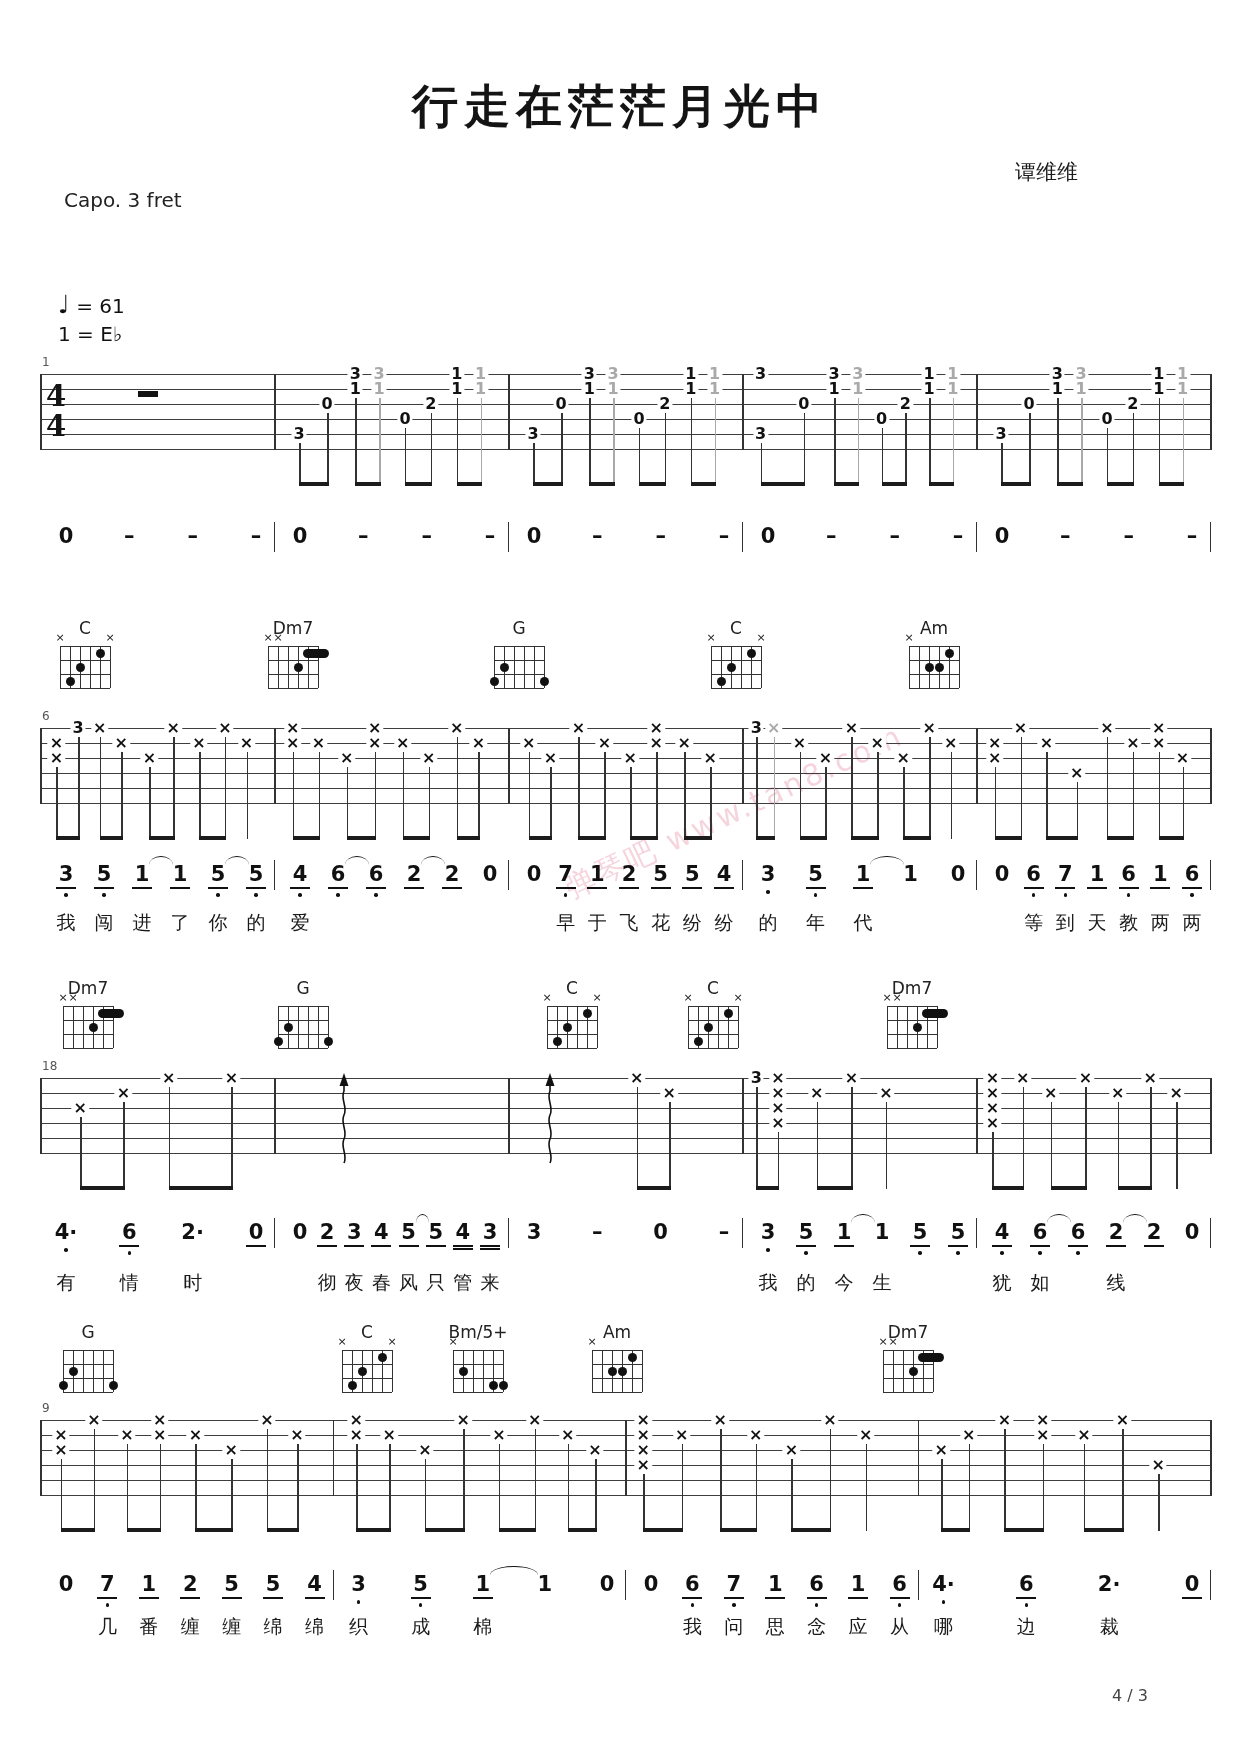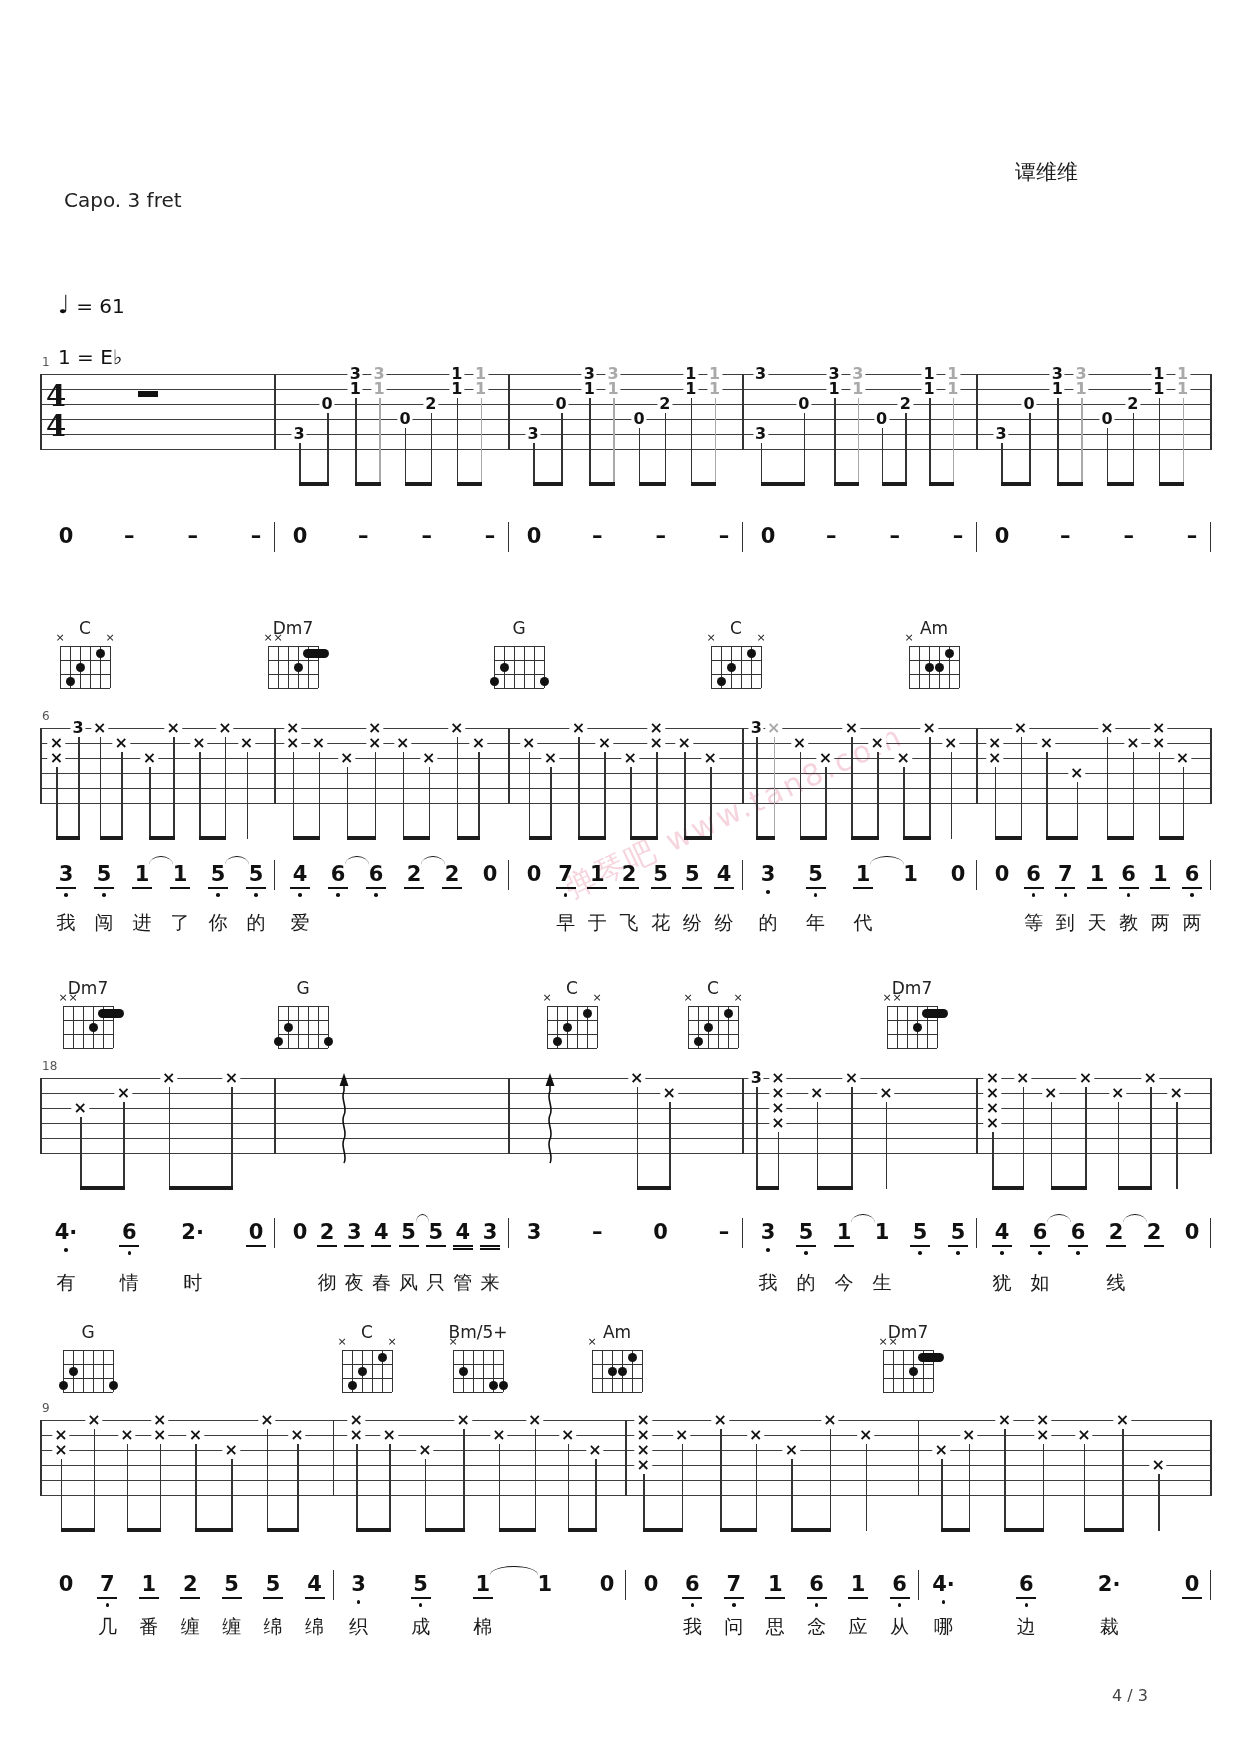--- a/index.html
+++ b/index.html
@@ -7,29 +7,30 @@
        font-family:"DejaVu Sans","Liberation Sans",sans-serif;color:#141414;}
   .abs{position:absolute;}
   #score{position:absolute;left:0;top:0;width:1240px;height:1754px;z-index:2;}
   #wm{position:absolute;left:558px;top:872px;transform:rotate(-25deg);transform-origin:left top;
       font-size:30px;letter-spacing:3px;color:#eeb2c3;opacity:.55;white-space:nowrap;z-index:1;}
   .hdr-title{left:0;right:0;top:76px;text-align:center;font-size:46px;font-weight:600;letter-spacing:6px;}
   .hdr-artist{right:162px;top:158px;font-size:21px;color:#1a1a1a;}
   .hdr-capo{left:64px;top:188px;font-size:20px;color:#222;}
   .hdr-tempo{left:58px;top:290px;font-size:20px;color:#111;}
   .hdr-tempo .q{font-size:25px;}
-  .hdr-key{left:58px;top:322px;font-size:20px;color:#111;margin-top:23px;}
+  .hdr-key{left:58px;top:322px;font-size:20px;color:#111;}
   .pagenum{right:92px;top:1686px;font-size:16px;color:#444;}
 </style>
 </head>
 <body>
 
 <div id="wm">弹琴吧 www.tan8.com</div>
 
 <div id="score">
+  <div class="abs hdr-title">行走在茫茫月光中</div>
   <div class="abs hdr-artist">谭维维</div>
   <div class="abs hdr-capo">Capo. 3 fret</div>
   <div class="abs hdr-tempo"><span class="q">♩</span><span> = 61</span></div>
   <div class="abs hdr-key">1 = E♭</div>
   <div class="abs pagenum">4 / 3</div>
 <div style="position: absolute; left: 42px; top: 355px; font-size: 12px; color: rgb(85, 85, 85);">1</div>
     <div style="position: absolute; left: 40px; top: 374px; width: 1170px; height: 1.4px; background: rgb(62, 62, 62);"></div>
     <div style="position: absolute; left: 40px; top: 389px; width: 1170px; height: 1.4px; background: rgb(62, 62, 62);"></div>
     <div style="position: absolute; left: 40px; top: 404px; width: 1170px; height: 1.4px; background: rgb(62, 62, 62);"></div>
     <div style="position: absolute; left: 40px; top: 419px; width: 1170px; height: 1.4px; background: rgb(62, 62, 62);"></div>

